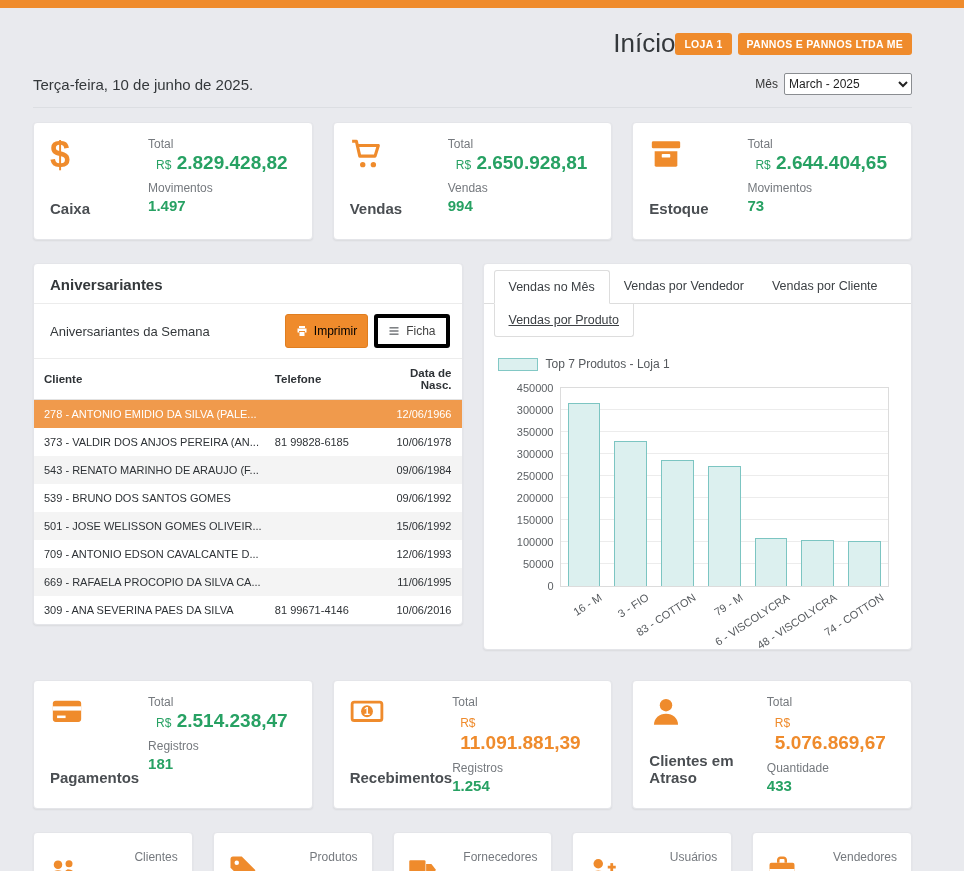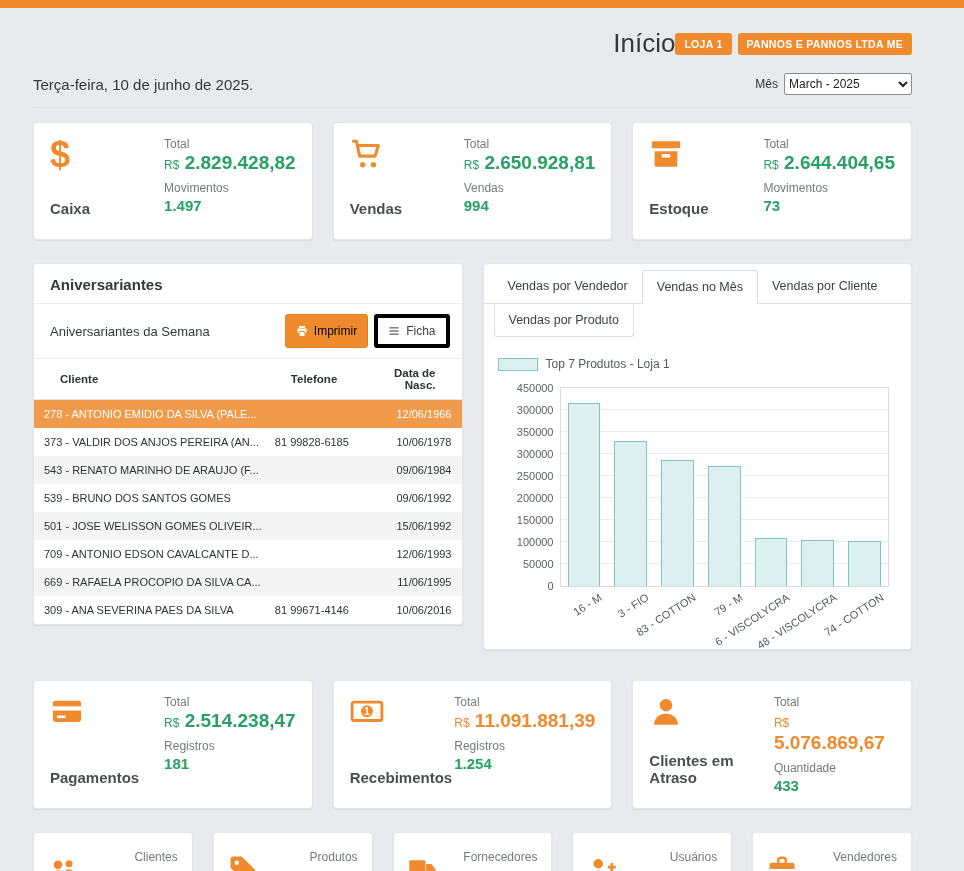--- a/index.html
+++ b/index.html
@@ -39,59 +39,59 @@
     box-shadow: 0 1px 2px rgba(0,0,0,.07);
   }
   .stat-card { display: flex; justify-content: space-between; padding: 14px 16px; min-height: 118px; }
   .stat-left { display: flex; flex-direction: column; justify-content: space-between; }
   .stat-icon { color: #ef8b2c; }
   .dollar-glyph { font-size: 36px; font-weight: bold; line-height: 1; color: #ef8b2c; }
   .svg-icon { width: 34px; height: 34px; display: block; color: #ef8b2c; }
   .stat-title { font-size: 15px; font-weight: bold; color: #4a4e52; margin-bottom: 8px; }
   .stat-right { text-align: left; }
   .stat-label { font-size: 12px; color: #75797e; }
-  .stat-amount { font-size: 19px; font-weight: bold; margin: 1px 0 7px; }
+  .stat-amount { font-size: 19px; font-weight: bold; margin: 1px 8px 7px; }
   .stat-amount .cur { font-size: 12px; font-weight: normal; }
   .stat-count { font-size: 15px; font-weight: bold; margin-top: 2px; }
   .green { color: #27a163; }
   .orange { color: #ef8b2c; }
 
   
   .middle-grid { display: grid; grid-template-columns: 1fr 1fr; gap: 20px; margin-top: 23px; align-items: start; }
 
   
   .panel-header { font-size: 15px; font-weight: bold; padding: 12px 16px 10px; border-bottom: 1px solid #ececec; color: #34383b; }
   .panel-toolbar { display: flex; justify-content: space-between; align-items: center; padding: 10px 12px 10px 16px; border-bottom: 1px solid #ececec; }
   .toolbar-text { font-size: 13px; color: #34383b; }
   .toolbar-buttons { display: flex; gap: 6px; }
   .btn { display: inline-flex; align-items: center; gap: 6px; font-size: 12px; padding: 6px 10px;
     border-radius: 3px; cursor: pointer; font-family: inherit; }
   .btn-orange { background: #ef8b2c; color: #000000; border: 1px solid #e07e20; }
   .btn-white { background: #fff; color: #444; border: 4px solid #000000; }
   .btn-icon svg { width: 12px; height: 12px; display: block; }
 
   .bd-table { width: 100%; border-collapse: collapse; table-layout: fixed; }
-  .bd-table th { font-size: 11.5px; font-weight: bold; text-align: left; padding: 8px 26px; color: #2e3236; border-bottom: 1px solid #e2e2e2; }
+  .bd-table th { font-size: 11.5px; font-weight: bold; text-align: left; padding: 8px 10px; color: #2e3236; border-bottom: 1px solid #e2e2e2; }
   .bd-table th.right, .bd-table td:last-child { text-align: right; }
   .bd-table th:nth-child(1) { width: 54%; }
   .bd-table th:nth-child(2) { width: 24%; }
   .bd-table th:nth-child(3) { width: 22%; }
   .bd-table td { font-size: 11px; padding: 8px 10px; color: #2e3236; white-space: nowrap; overflow: hidden; }
   .bd-table td:first-child { font-weight: normal; }
   .bd-table tbody tr:nth-child(odd) { background: #f4f4f4; }
   .bd-table tbody tr.selected { background: #f09a4c; color: #fff; }
   .bd-table tbody tr.selected td { color: #fff; }
 
   
   .tabs-row { display: flex; border-bottom: 1px solid #ddd; padding: 6px 0 0 10px; }
   .tab { padding: 9px 14px; font-size: 12.5px; color: #3c4044; cursor: pointer; }
   .tab.active { background: #fff; border: 1px solid #ddd; border-bottom: 1px solid #fff; margin-bottom: -1px; border-radius: 3px 3px 0 0; }
   .subtab-row { padding-left: 10px; }
   .subtab { display: inline-block; padding: 9px 14px; font-size: 12.5px; color: #3c4044;
-    border: 1px solid #ddd; border-top: none; border-radius: 0 0 3px 3px; cursor: pointer; background: #fff; }
+    border: 1px solid #ddd; border-top: none; border-radius: 0 0 3px 3px; cursor: pointer; background: #fff; text-decoration: underline; }
   .chart-area { padding: 16px 14px 8px; }
   .legend { display: flex; align-items: center; gap: 8px; margin: 4px 0 16px; }
   .legend-box { width: 40px; height: 13px; background: #dcf0ef; border: 1px solid #82c8c5; display: inline-block; }
   .legend-label { font-size: 12px; color: #55595d; }
   .plot { position: relative; margin: 0 8px 0 62px; height: 200px; border: 1px solid #dcdcdc; background: #fff; }
   .gridline { position: absolute; left: 0; right: 0; height: 1px; background: #ececec; }
   .ytick { position: absolute; right: calc(100% + 7px); width: 50px; text-align: right;
     font-size: 11px; color: #5b5f63; transform: translateY(50%); }
   .bars { position: absolute; left: 0; right: 0; top: 0; bottom: 0; display: flex; z-index: 1; }
   .bar-slot { flex: 1; display: flex; align-items: flex-end; justify-content: center; }
@@ -276,22 +276,22 @@
               <td>309 - ANA SEVERINA PAES DA SILVA</td>
               <td>81 99671-4146</td>
               <td>10/06/2016</td>
             </tr>
           </tbody>
       </table>
     </div>
 
     <div class="panel">
       <div class="tabs-row">
+        <div class="tab active">Vendas no Mês</div>
         <div class="tab">Vendas por Vendedor</div>
-        <div class="tab active">Vendas no Mês</div>
         <div class="tab">Vendas por Cliente</div>
       </div>
       <div class="subtab-row">
         <div class="subtab">Vendas por Produto</div>
       </div>
       <div class="chart-area">
         <div class="legend">
           <span class="legend-box"></span>
           <span class="legend-label">Top 7 Produtos - Loja 1</span>
         </div>

